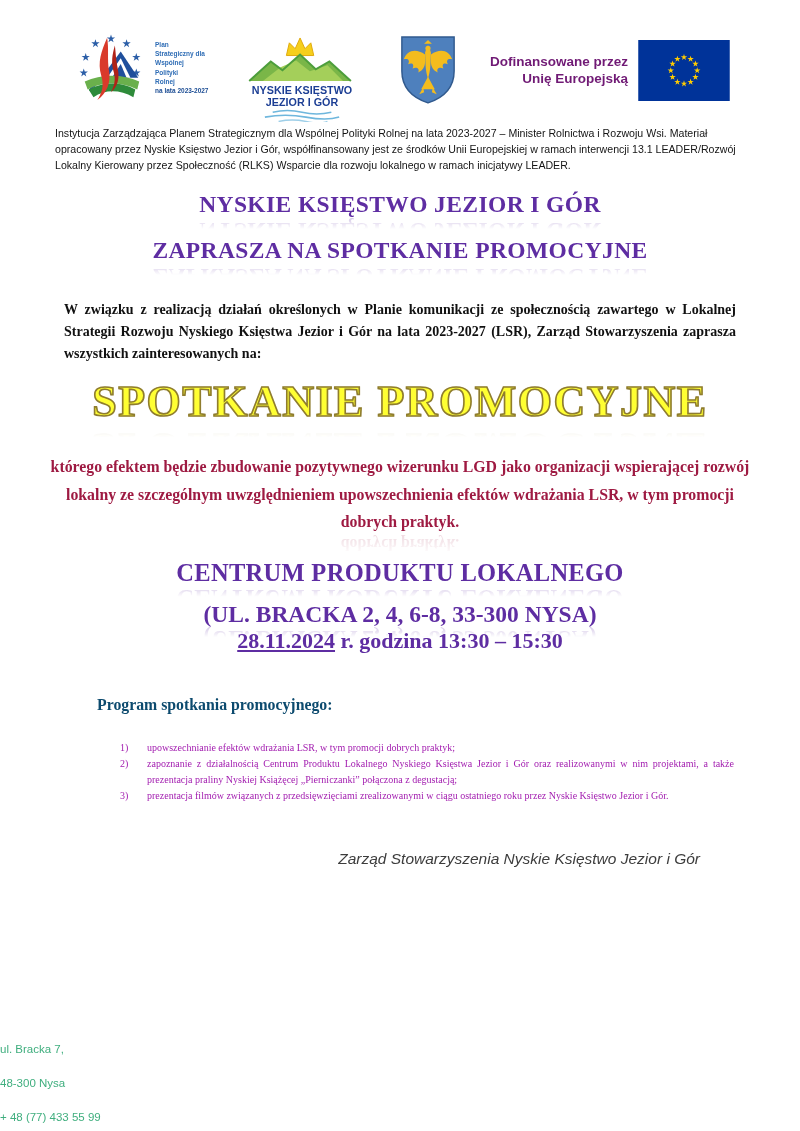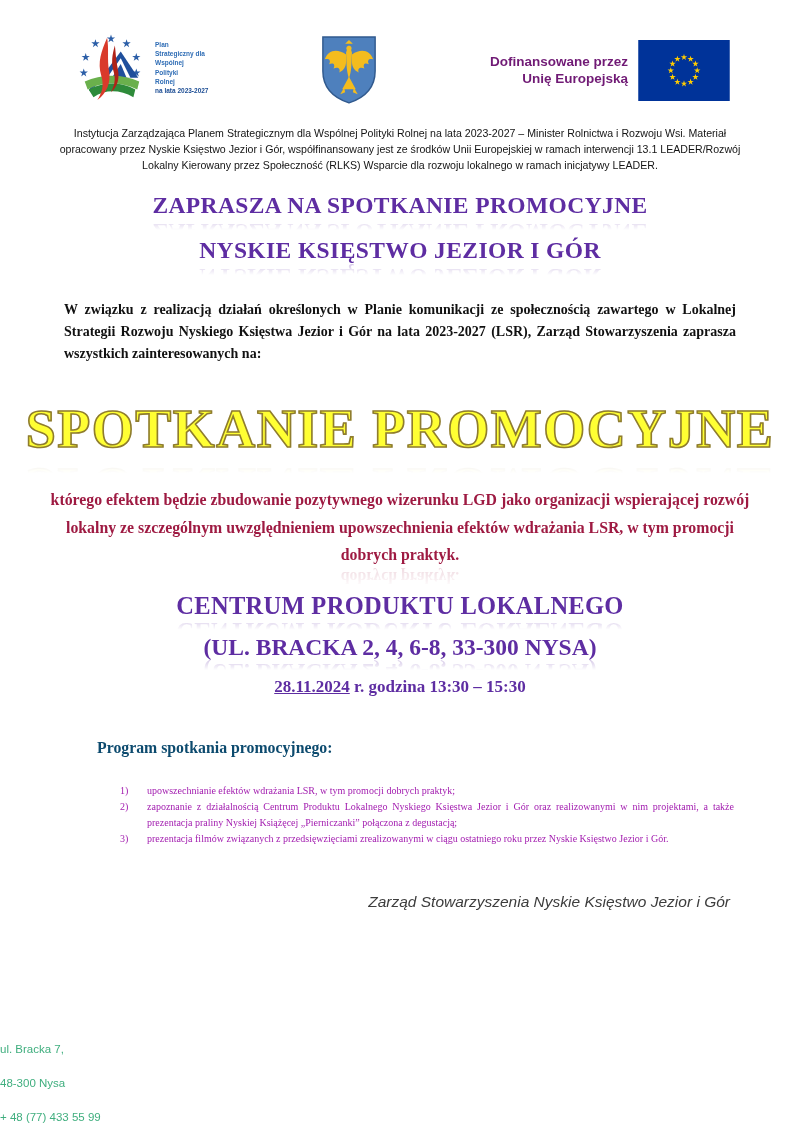--- a/index.html
+++ b/index.html
@@ -11,50 +11,50 @@
   .header-row{display:flex;justify-content:space-between;align-items:flex-start;padding:32px 70px 0 72px;height:82px;}
   .logo-wpr{display:flex;align-items:center;gap:5px;}
   .wpr-caption{display:flex;flex-direction:column;gap:1px;font-family:"Liberation Sans",sans-serif;
     font-size:6.5px;line-height:1.25;color:#2f6db5;font-weight:bold;}
   .logo-ksiestwo{margin-top:4px;}
   .logo-shield{margin-top:2px;}
   .logo-eu{display:flex;align-items:center;gap:10px;margin-top:8px;}
   .eu-label{font-family:"Liberation Sans",sans-serif;font-weight:bold;font-size:13.5px;line-height:1.25;
     text-align:right;color:#701a75;}
   
-  .disclaimer{margin:12px auto 0;width:690px;text-align:center;font-family:"Liberation Sans",sans-serif;
+  .disclaimer{margin:12px auto 0;width:690px;text-align:left;font-family:"Liberation Sans",sans-serif;
     font-size:10.6px;line-height:1.5;color:#141414;}
   
   .reflect{-webkit-box-reflect:below -3px linear-gradient(transparent 55%, rgba(0,0,0,0.30));}
   .reflect-soft{-webkit-box-reflect:below -4px linear-gradient(transparent 72%, rgba(0,0,0,0.18));}
   
   .title-line{color:#5e2da2;font-weight:bold;text-align:center;font-size:23.5px;letter-spacing:.4px;line-height:1.25;}
   .title-line.l1{margin-top:16px;}
   .title-line.l2{margin-top:17px;}
   
   .intro{margin:34px 64px 0;font-size:14px;font-weight:bold;color:#111;text-align:justify;line-height:1.55;}
   
-  .main-title{margin-top:34px;text-align:center;font-size:54px;font-weight:bold;letter-spacing:1.5px;
+  .main-title{margin-top:12px;text-align:center;font-size:44px;font-weight:bold;letter-spacing:1.5px;
     color:#ffff33;-webkit-text-stroke:1.6px #8f7d2e;text-shadow:0 0 1px #8f7d2e;}
   
   .purpose{margin:26px auto 0;width:708px;text-align:center;font-size:15.8px;font-weight:bold;
     color:#9e1a42;line-height:1.72;}
   
   .venue-name{margin-top:24px;text-align:center;color:#5e2da2;font-weight:bold;font-size:24.5px;letter-spacing:.3px;}
   .venue-address{margin-top:14px;text-align:center;color:#5e2da2;font-weight:bold;font-size:23.5px;}
-  .venue-date{margin-top:16px;text-align:center;color:#5e2da2;font-weight:bold;font-size:17px;}
+  .venue-date{text-align:center;color:#5e2da2;font-weight:bold;font-size:22px;}
   .venue-date .date{text-decoration:underline;}
   
   .program-heading{margin:42px 0 0 97px;font-size:15.8px;font-weight:bold;color:#0c4a6e;}
   ol.program-list{margin:26px 66px 0 120px;padding:0;counter-reset:item;list-style:none;}
   ol.program-list li{counter-increment:item;position:relative;padding-left:27px;text-align:justify;
     font-size:10px;line-height:1.55;color:#a21caf;margin-bottom:1px;}
   ol.program-list li::before{content:counter(item) ")";position:absolute;left:0;top:0;}
   
-  .signature{margin-top:46px;padding-right:70px;text-align:right;font-family:"Liberation Sans",sans-serif;
+  .signature{margin-top:46px;padding-right:100px;text-align:right;font-family:"Liberation Sans",sans-serif;
     font-style:italic;font-size:15.5px;color:#3d3d3d;}
   
   .footer{position:absolute;left:0;right:0;top:1043px;display:flex;justify-content:center;gap:22px;
     font-family:"Liberation Sans",sans-serif;font-size:11.5px;color:#3fae7e;flex-direction:column;}
   .footer span{white-space:nowrap;}
 </style>
 </head>
 <body>
 
 <div class="page">
@@ -85,20 +85,33 @@
       <div class="wpr-caption">
         <div>Plan</div>
         <div>Strategiczny dla</div>
         <div>Wspólnej</div>
         <div>Polityki</div>
         <div>Rolnej</div>
         <div style="color:#1c4d94">na lata 2023-2027</div>
       </div>
     </div>
 
+    <div class="logo-ksiestwo">
+      <svg width="126" height="86" viewBox="0 0 126 88">
+        <path d="M46,20 L49,7 55,13 60,2 65,13 71,7 74,20 Z" fill="#f6cf1b" stroke="#dfa90c" stroke-width="1"></path>
+        <path d="M8,46 L30,26 42,35 60,19 76,34 90,26 112,46 Z" fill="#7ab648"></path>
+        <path d="M22,46 L40,32 56,25 70,36 88,30 104,46 Z" fill="#a4cf5a"></path>
+        <path d="M8,46 L30,26 42,35 60,19 76,34 90,26 112,46" fill="none" stroke="#4d9e3c" stroke-width="2"></path>
+        <text x="62" y="59" text-anchor="middle" font-family="Liberation Sans, sans-serif" font-size="11" font-weight="bold" fill="#1c3e94">NYSKIE KSIĘSTWO</text>
+        <text x="62" y="72" text-anchor="middle" font-family="Liberation Sans, sans-serif" font-size="11" font-weight="bold" fill="#1c3e94">JEZIOR I GÓR</text>
+        <path d="M32,78 Q47,74.5 62,78 T92,78" fill="none" stroke="#6fb7dd" stroke-width="1.6"></path>
+        <path d="M24,83 Q45,79 66,83 T100,83" fill="none" stroke="#6fb7dd" stroke-width="1.6"></path>
+        <path d="M38,87.5 Q52,84.5 66,87.5 T88,87.5" fill="none" stroke="#9ecfe8" stroke-width="1.4"></path>
+      </svg>
+    </div>
 
     <div class="logo-shield">
       <svg width="60" height="72" viewBox="0 0 62 74">
         <path d="M4,3 H58 V38 C58,56 46,66 31,71 C16,66 4,56 4,38 Z" fill="#4e80bd" stroke="#315a8e" stroke-width="1.5"></path>
         <g fill="#f4bc1e">
           <path d="M31,12 C33.4,12 34.4,14.4 33.2,16.4 L34,19 C33.6,32 33.6,38 31,46 C28.4,38 28.4,32 28,19 L28.8,16.4 C27.6,14.4 28.6,12 31,12 Z"></path>
           <path d="M28,21 C18,14 9,17 6,26 C10.5,24.8 12.5,27 10.5,31 C15,29 17,31.5 15,35.5 C19.5,33.5 22.5,35.5 21,39.5 C25.5,37.5 28,34 28,28 Z"></path>
           <path d="M34,21 C44,14 53,17 56,26 C51.5,24.8 49.5,27 51.5,31 C47,29 45,31.5 47,35.5 C42.5,33.5 39.5,35.5 41,39.5 C36.5,37.5 34,34 34,28 Z"></path>
           <path d="M31,44 L24,57 H38 Z"></path>
           <path d="M26,55 L22,62 27,60 Z"></path>
@@ -129,22 +142,22 @@
         <use href="#st2" transform="translate(33.74,36.5) scale(0.55)"></use>
         <use href="#st2" transform="translate(32,30) scale(0.55)"></use>
         <use href="#st2" transform="translate(33.74,23.5) scale(0.55)"></use>
         <use href="#st2" transform="translate(38.5,18.74) scale(0.55)"></use>
       </svg>
     </div>
   </div>
 
   <div class="disclaimer">Instytucja Zarządzająca Planem Strategicznym dla Wspólnej Polityki Rolnej na lata 2023-2027 – Minister Rolnictwa i Rozwoju Wsi. Materiał opracowany przez Nyskie Księstwo Jezior i Gór, współfinansowany jest ze środków Unii Europejskiej w ramach interwencji 13.1 LEADER/Rozwój Lokalny Kierowany przez Społeczność (RLKS) Wsparcie dla rozwoju lokalnego w ramach inicjatywy LEADER.</div>
 
+  <div class="title-line l1 reflect">NYSKIE KSIĘSTWO JEZIOR I GÓR</div>
   <div class="title-line l2 reflect">ZAPRASZA NA SPOTKANIE PROMOCYJNE</div>
-  <div class="title-line l1 reflect">NYSKIE KSIĘSTWO JEZIOR I GÓR</div>
 
   <div class="intro">W związku z realizacją działań określonych w Planie komunikacji ze społecznością zawartego w Lokalnej Strategii Rozwoju Nyskiego Księstwa Jezior i Gór na lata 2023-2027 (LSR), Zarząd Stowarzyszenia zaprasza wszystkich zainteresowanych na:</div>
 
   <div class="main-title reflect-soft">SPOTKANIE PROMOCYJNE</div>
 
   <div class="purpose reflect-soft">którego efektem będzie zbudowanie pozytywnego wizerunku LGD jako organizacji wspierającej rozwój lokalny ze szczególnym uwzględnieniem upowszechnienia efektów wdrażania LSR, w tym promocji dobrych praktyk.</div>
 
   <div class="venue-name reflect">CENTRUM PRODUKTU LOKALNEGO</div>
   <div class="venue-address reflect">(UL. BRACKA 2, 4, 6-8, 33-300 NYSA)</div>
   <div class="venue-date">

